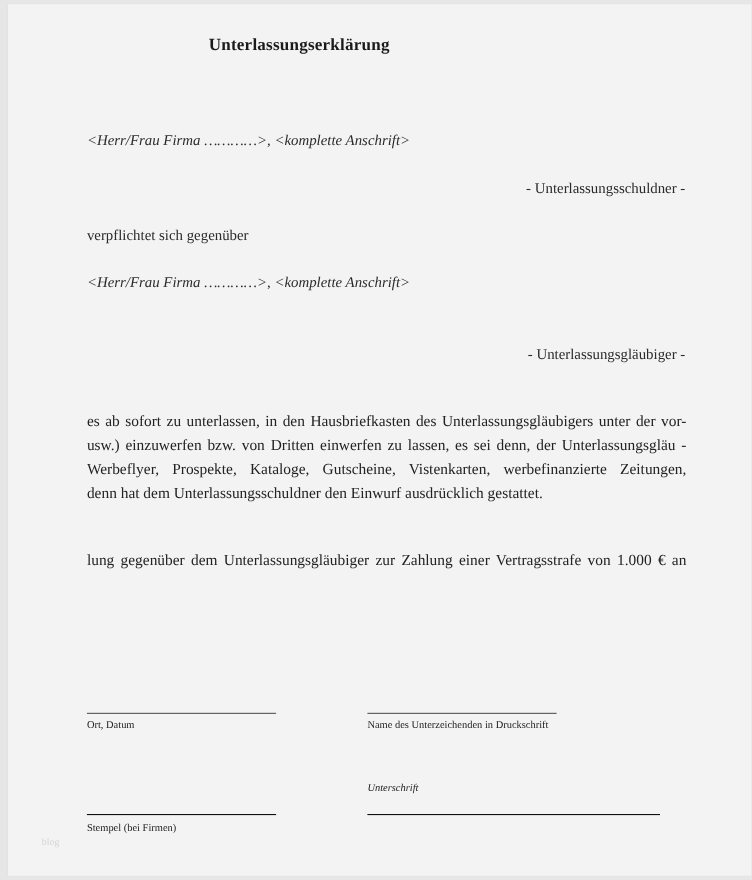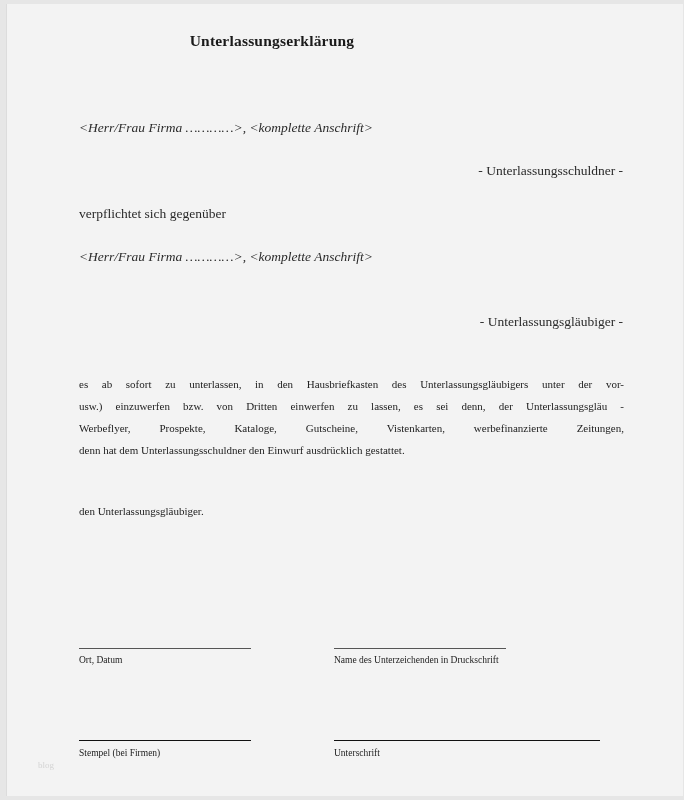--- a/index.html
+++ b/index.html
@@ -46,21 +46,21 @@
       color: #2a2a2a;
     }
     .plain {
       left: 79px;
       font-size: 13.5px;
       color: #2a2a2a;
     }
     .para {
       left: 79px;
       width: 545px;
-      font-size: 11px;
+      font-size: 14px;
       line-height: 22px;
       color: #222;
       text-align: justify;
     }
     .para span.line {
       display: block;
       text-align: justify;
       text-align-last: justify;
       white-space: nowrap;
     }
@@ -104,28 +104,28 @@
 <div class="abs role" style="top:314px;">- Unterlassungsgläubiger  -</div>
 
 <div class="abs para" style="top:373px;">
   <span class="line">es ab sofort zu unterlassen, in den Hausbriefkasten des Unterlassungsgläubigers unter der vor-</span>
   <span class="line">usw.) einzuwerfen bzw. von Dritten einwerfen zu lassen, es sei denn, der Unterlassungsgläu -</span>
   <span class="line">Werbeflyer, Prospekte, Kataloge, Gutscheine, Vistenkarten, werbefinanzierte Zeitungen,</span>
   <span class="line last">denn hat dem Unterlassungsschuldner den Einwurf ausdrücklich gestattet.</span>
 </div>
 
 <div class="abs para" style="top:500px;">
-  <span class="line last">den Unterlassungsgläubiger.</span>
+  <span class="line">lung gegenüber dem Unterlassungsgläubiger zur Zahlung einer Vertragsstrafe von 1.000 € an</span>
 </div>
 
 <div class="abs sig-line" style="left:79px; top:648px; width:172px;"></div>
 <div class="abs sig-label" style="left:79px; top:655px;">Ort, Datum</div>
 
 <div class="abs sig-line" style="left:334px; top:648px; width:172px;"></div>
 <div class="abs sig-label" style="left:334px; top:655px;">Name des Unterzeichenden in Druckschrift</div>
 
 <div class="abs sig-line dark" style="left:79px; top:740px; width:172px;"></div>
 <div class="abs sig-label" style="left:79px; top:748px;">Stempel (bei Firmen)</div>
 
 <div class="abs sig-line dark" style="left:334px; top:740px; width:266px;"></div>
-<div class="abs sig-label" style="left:334px; top:748px;">Unterschrift</div>
+<div class="abs sig-label" style="left:334px; top:712px;font-style:italic;">Unterschrift</div>
 
 <div class="abs watermark">blog</div>
 
 </body></html>

